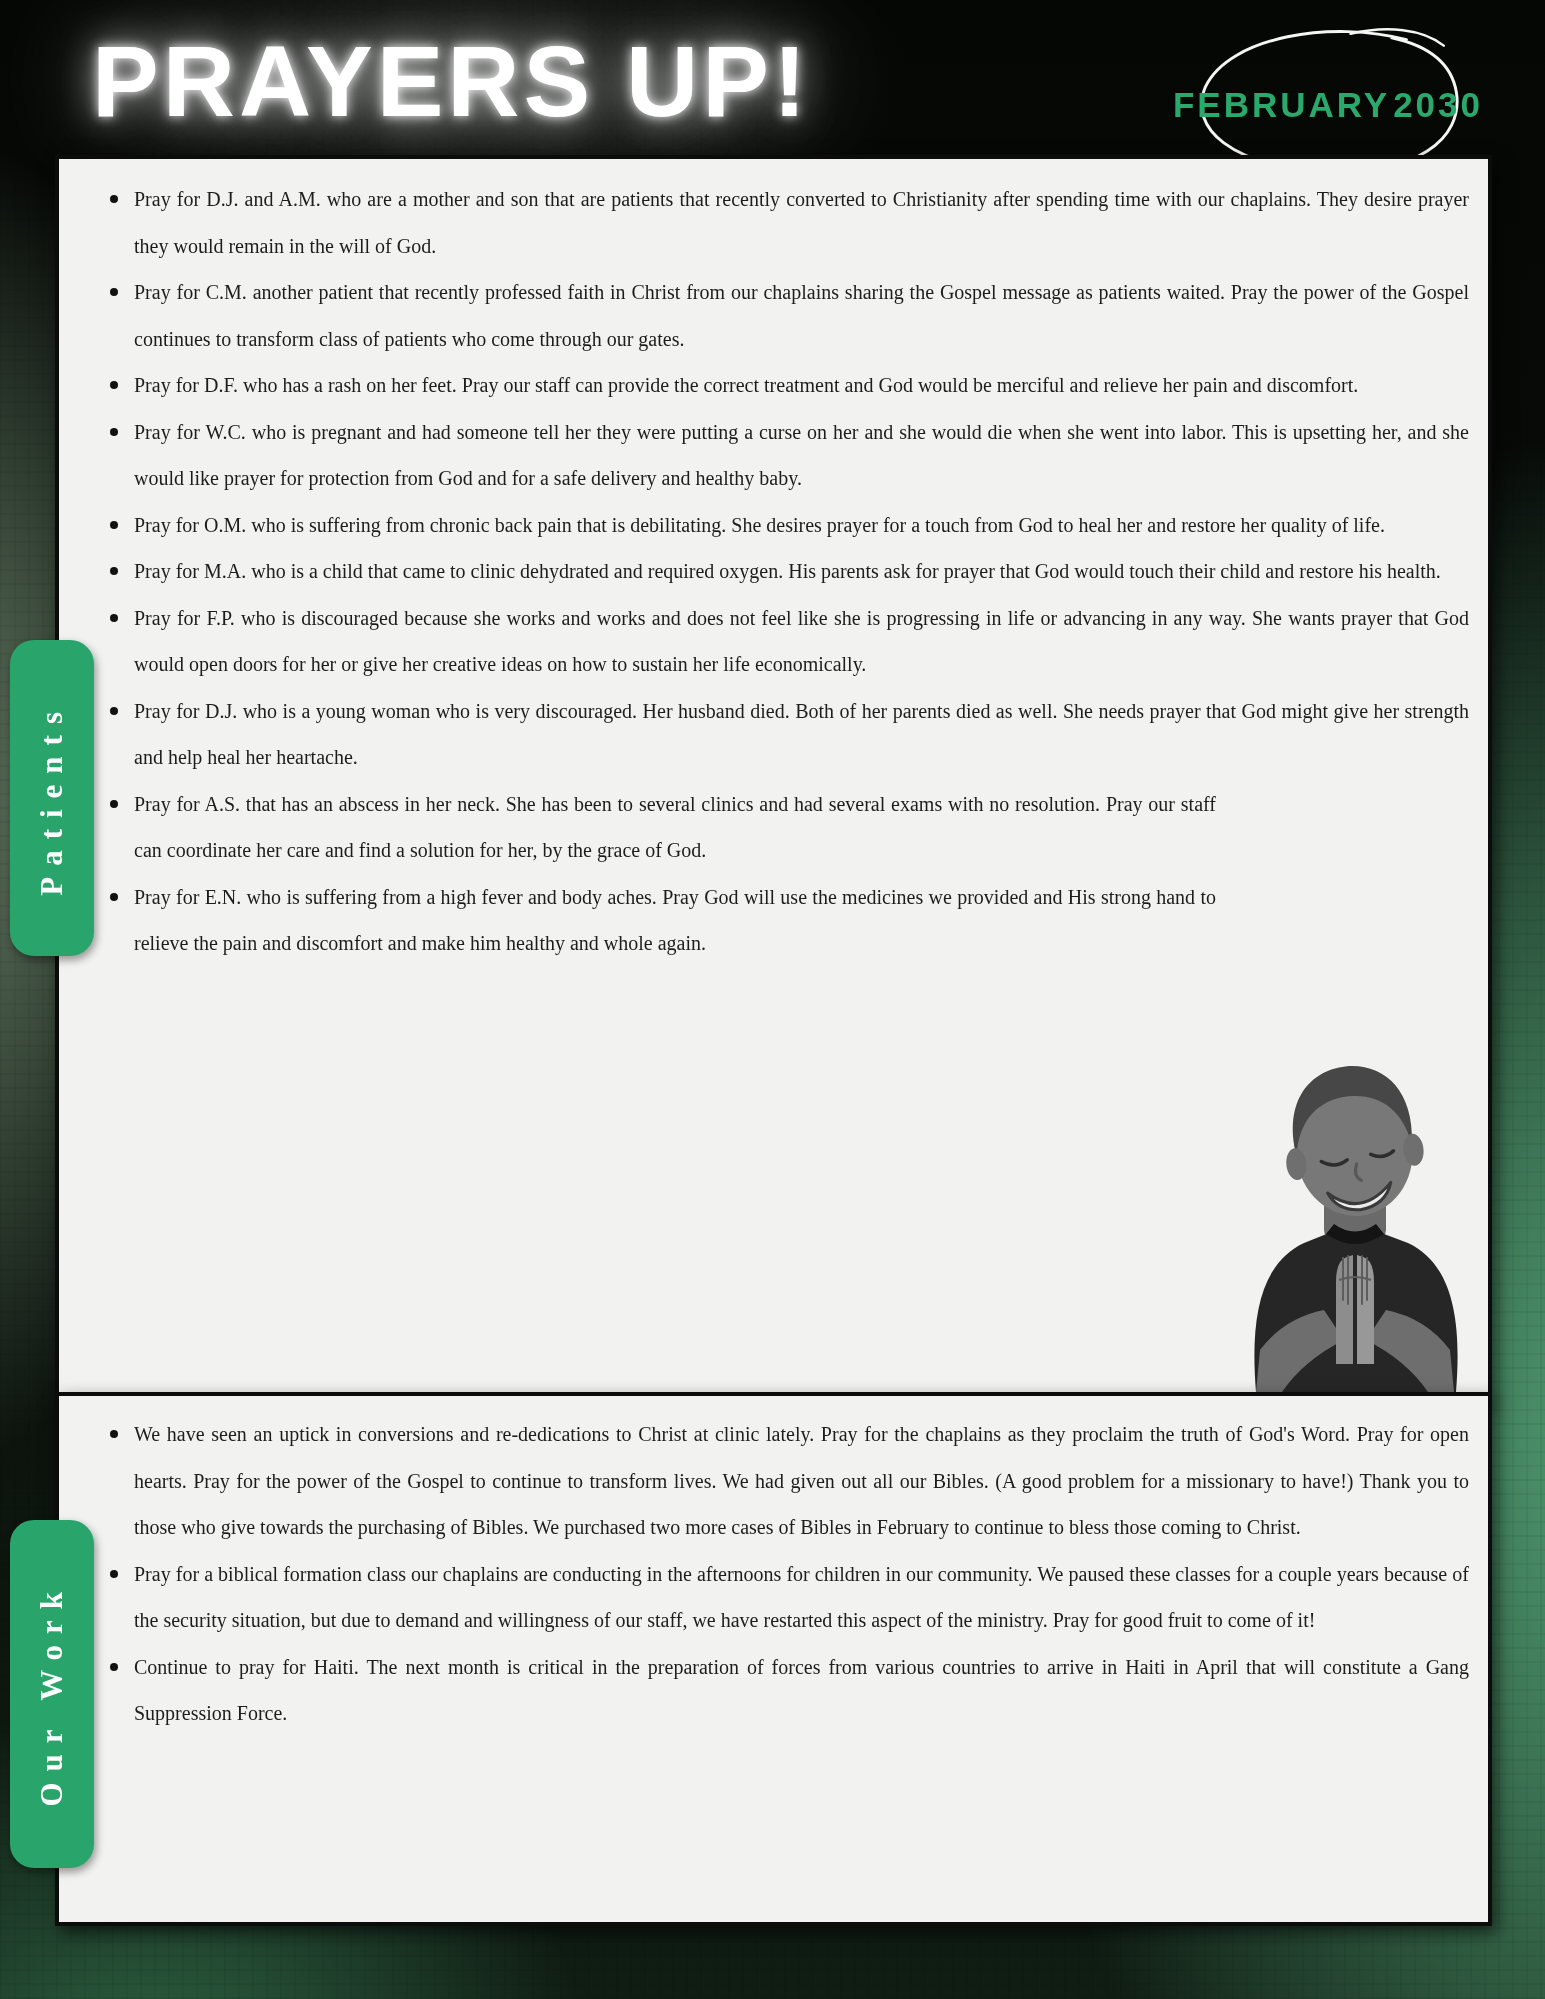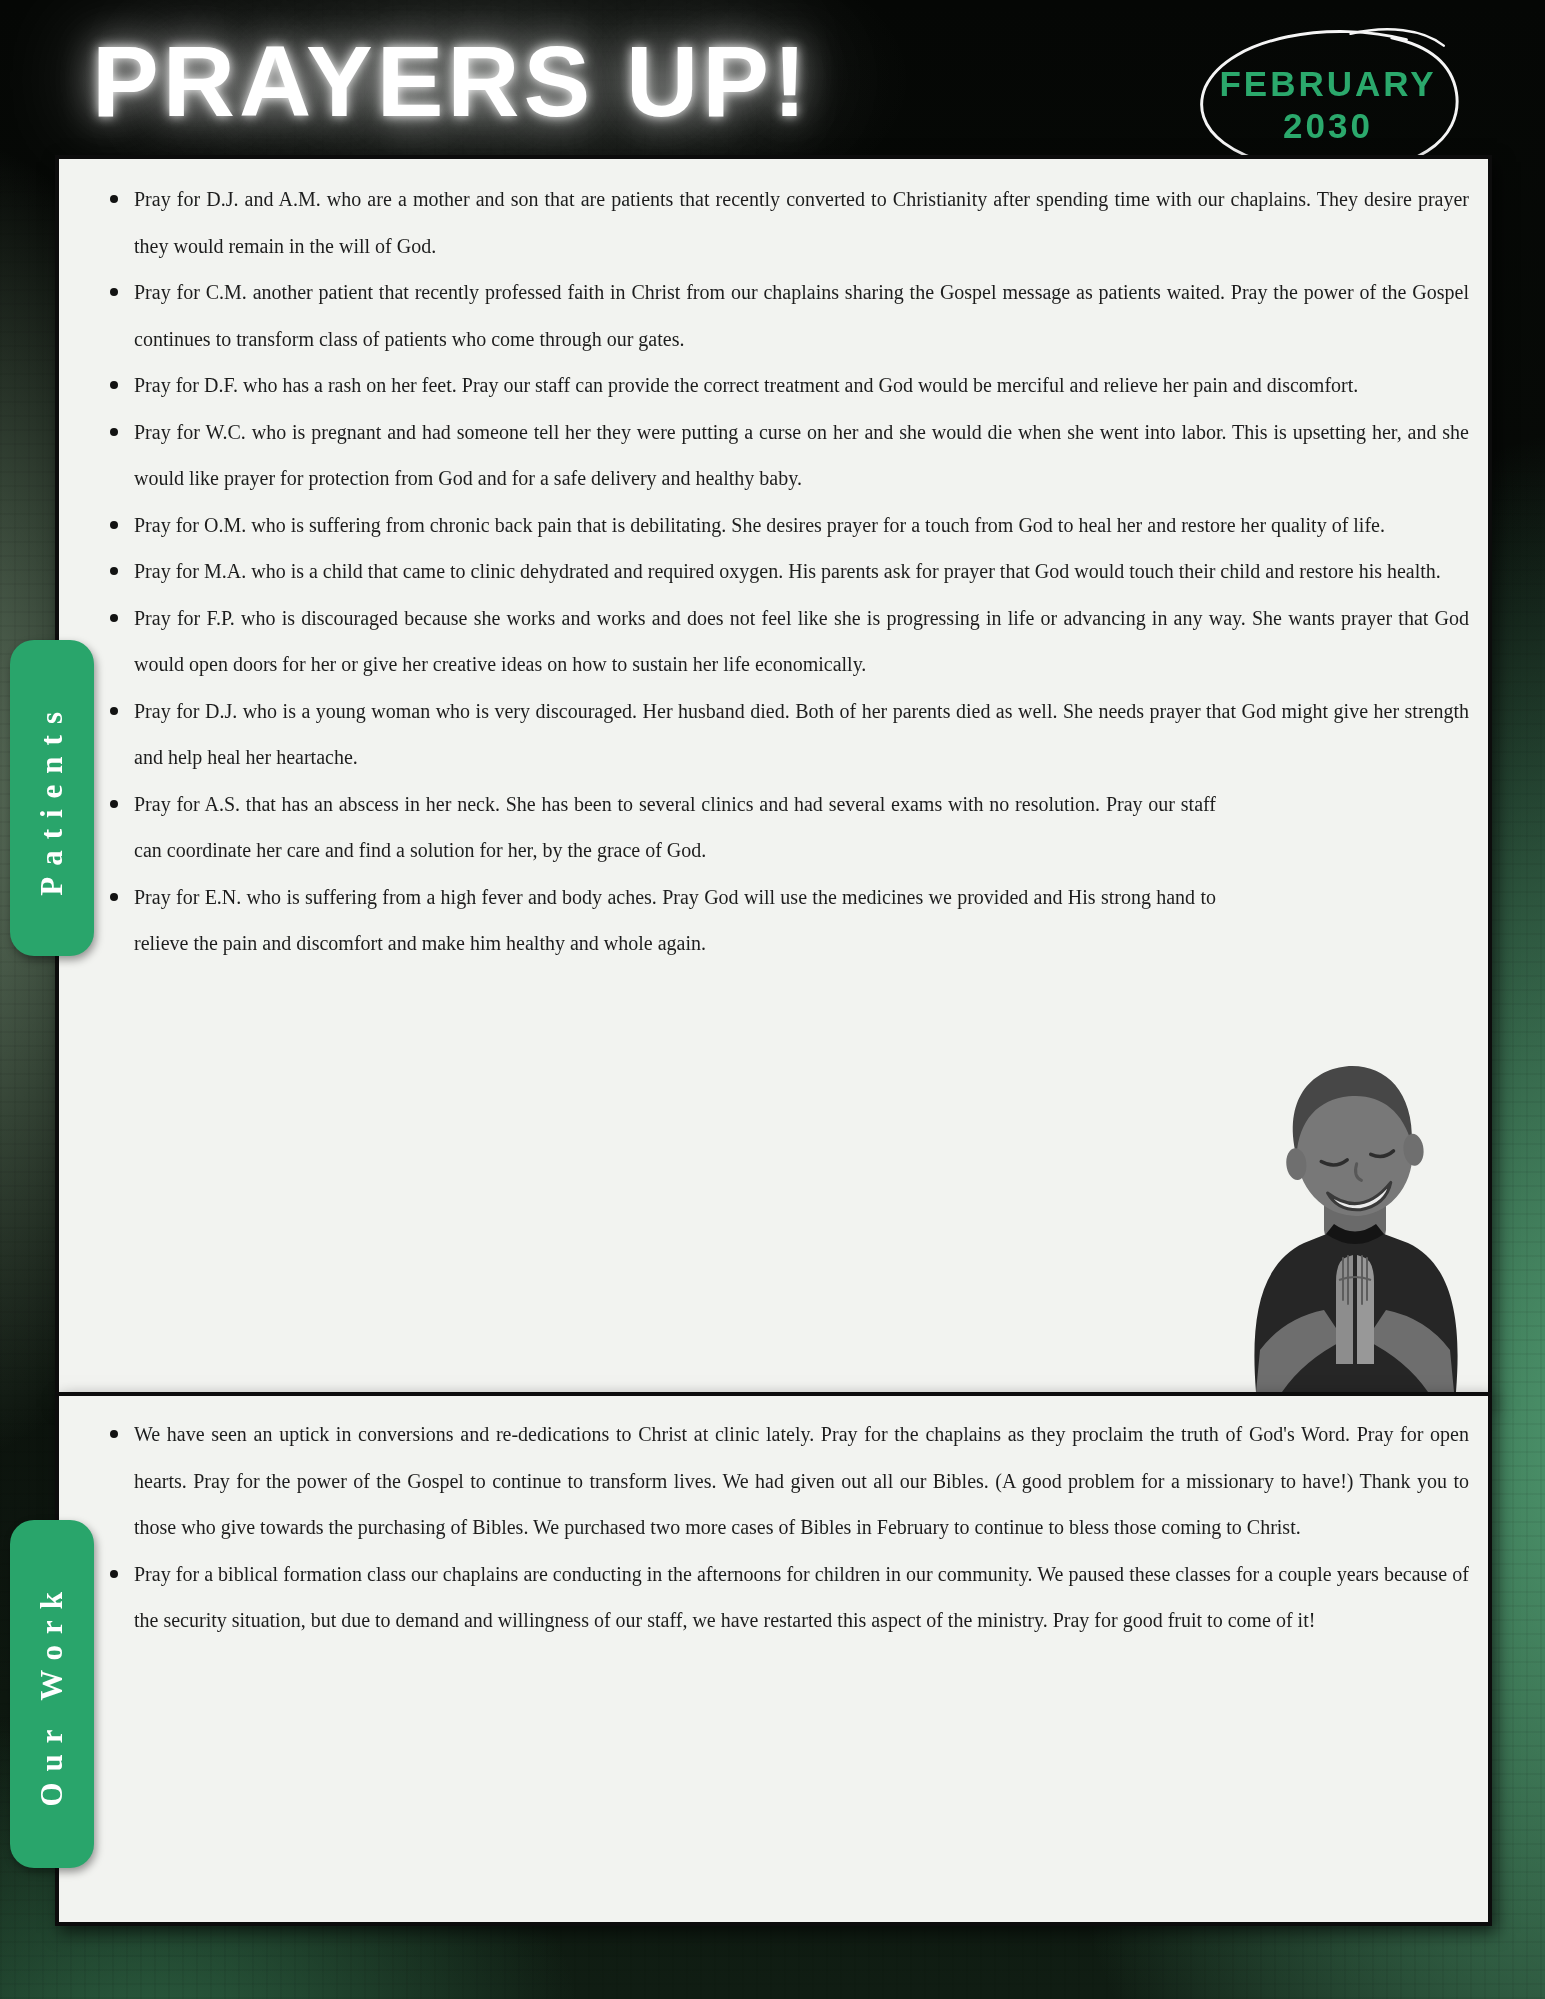--- a/index.html
+++ b/index.html
@@ -20,21 +20,21 @@
 
   
   .title {
     position:absolute; left:92px; top:24px;
     font-size:100px; font-weight:bold; letter-spacing:4px; color:#ffffff; white-space:nowrap;
     text-shadow: 0 0 12px rgba(255,255,255,0.95), 0 0 38px rgba(255,255,255,0.75), 0 0 95px rgba(255,255,255,0.5);
   }
   .badge { position:absolute; left:1183px; top:26px; width:290px; height:152px; }
   .badge svg { position:absolute; inset:0; width:100%; height:100%; }
   .badge-text {
-    position:absolute; inset:0; display:flex; flex-direction:column; align-items:center; justify-content:center;
+    position:absolute; inset:0; display:flex; flex-direction:row; align-items:center; justify-content:center;
     padding-top:6px; gap:3px;
     color:#2ba96c; font-weight:bold; font-size:35px; letter-spacing:3px; line-height:1.1;
   }
 
   
   .panel {
     position:absolute; left:55px; width:1437px;
     background:#f2f3f0; border:4px solid #0c0c0c;
     box-shadow: 5px 7px 16px rgba(0,0,0,0.6);
     overflow:hidden;
@@ -132,20 +132,21 @@
         <path d="M117 206 L 117 248 M 122 204 L 122 252 M 136 204 L 136 252 M 141 206 L 141 248" stroke="#5d5d5d" stroke-width="2" stroke-linecap="round" fill="none"></path>
         <path d="M113 228 Q 129 222 145 228" stroke="#5d5d5d" stroke-width="2" fill="none"></path>
       </svg>
     </div>
   </section>
 
   <section class="panel panel-work">
     <ul>
       <li>We have seen an uptick in conversions and re-dedications to Christ at clinic lately. Pray for the chaplains as they proclaim the truth of God's Word. Pray for open hearts. Pray for the power of the Gospel to continue to transform lives. We had given out all our Bibles. (A good problem for a missionary to have!) Thank you to those who give towards the purchasing of Bibles. We purchased two more cases of Bibles in February to continue to bless those coming to Christ.</li>
       <li>Pray for a biblical formation class our chaplains are conducting in the afternoons for children in our community. We paused these classes for a couple years because of the security situation, but due to demand and willingness of our staff, we have restarted this aspect of the ministry. Pray for good fruit to come of it!</li>
+      <li>Continue to pray for Haiti. The next month is critical in the preparation of forces from various countries to arrive in Haiti in April that will constitute a Gang Suppression Force.</li>
     </ul>
   </section>
 
   <div class="tab tab-patients">
     <span>Patients</span>
   </div>
   <div class="tab tab-work">
     <span>Our Work</span>
   </div>
 

